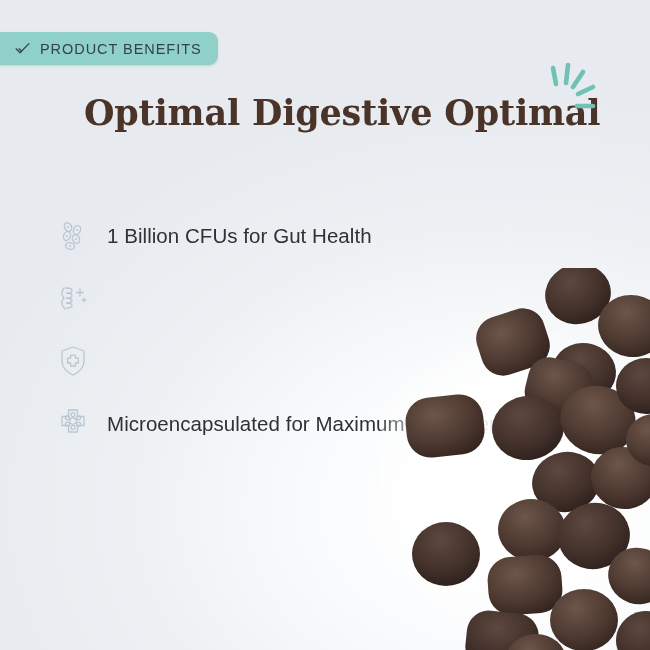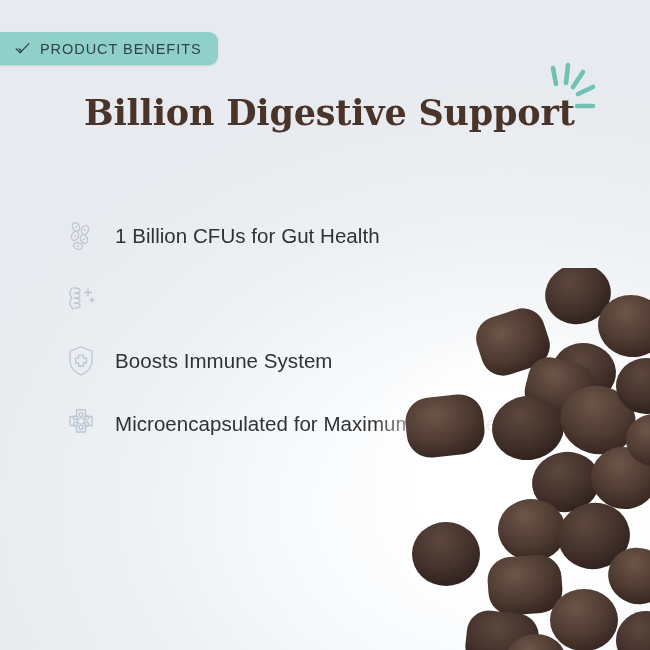--- a/index.html
+++ b/index.html
@@ -33,21 +33,21 @@
   
   .title{
     position:absolute;left:84px;top:92px;
     font-family:"DejaVu Serif", serif;
     font-weight:700;font-size:35px;letter-spacing:-.2px;
     color:#4a3329;white-space:nowrap;
   }
   .sparkle{position:absolute;left:541px;top:62px;width:62px;height:62px;}
 
   
-  .benefits{position:absolute;left:61px;top:205px;width:570px;}
+  .benefits{position:absolute;left:53px;top:205px;width:570px;}
   .benefit{
     display:flex;align-items:center;gap:14px;height:62.5px;
   }
   .benefit .ic{width:40px;height:40px;flex:0 0 auto;display:block;opacity:.92;}
   .benefit .txt{
     font-size:20.5px;font-weight:400;color:#2f3133;letter-spacing:.05px;
     white-space:nowrap;
   }
 
   
@@ -65,21 +65,21 @@
   <div class="badge">
     <span class="chk">
       <svg viewBox="0 0 24 24" width="17" height="17" fill="none" stroke="#31424a" stroke-width="1.7" stroke-linecap="round" stroke-linejoin="round">
         <path d="M3 12.4 L8.6 18 L21 5"></path>
         <path d="M7.2 12.4 L10.4 15.6"></path>
       </svg>
     </span>
     <span class="badge-label">PRODUCT BENEFITS</span>
   </div>
 
-  <div class="title">Billion Digestive Support</div>
+  <div class="title">Optimal Digestive Optimal</div>
 
   <span class="sparkle">
     <svg viewBox="0 0 62 62" width="62" height="62" fill="none" stroke="#6fc2b4" stroke-width="4.6" stroke-linecap="round">
       <path d="M12 6 L15 22"></path>
       <path d="M27 3 L25 21"></path>
       <path d="M42 10 L32 25"></path>
       <path d="M52 25 L37 32"></path>
       <path d="M52 44 L36 44"></path>
     </svg>
   </span>
@@ -115,21 +115,20 @@
       </span>
     </div>
 
     <div class="benefit">
       <span class="ic">
         <svg viewBox="0 0 40 40" width="40" height="40" fill="none" stroke="#b6c3cf" stroke-width="1.3" stroke-linejoin="round">
           <path d="M20 6 L31 10 V20 C31 27 25.5 31.5 20 34 C14.5 31.5 9 27 9 20 V10 Z"></path>
           <path d="M17.6 14.2 h4.8 v3 h3 v4.8 h-3 v3 h-4.8 v-3 h-3 v-4.8 h3 Z"></path>
         </svg>
       </span>
-      <span class="txt">Boosts Immune System</span>
     </div>
 
 
     <div class="benefit">
       <span class="ic">
         <svg viewBox="0 0 40 40" width="40" height="40" fill="none" stroke="#b6c3cf" stroke-width="1.3" stroke-linejoin="round">
           <path d="M15.5 6 h9 v6.5 h6.5 v9 h-6.5 v6.5 h-9 v-6.5 h-6.5 v-9 h6.5 Z"></path>
           <circle cx="20" cy="17" r="3.2"></circle>
           <circle cx="20" cy="10.6" r="2"></circle>
           <circle cx="20" cy="23.4" r="2"></circle>

